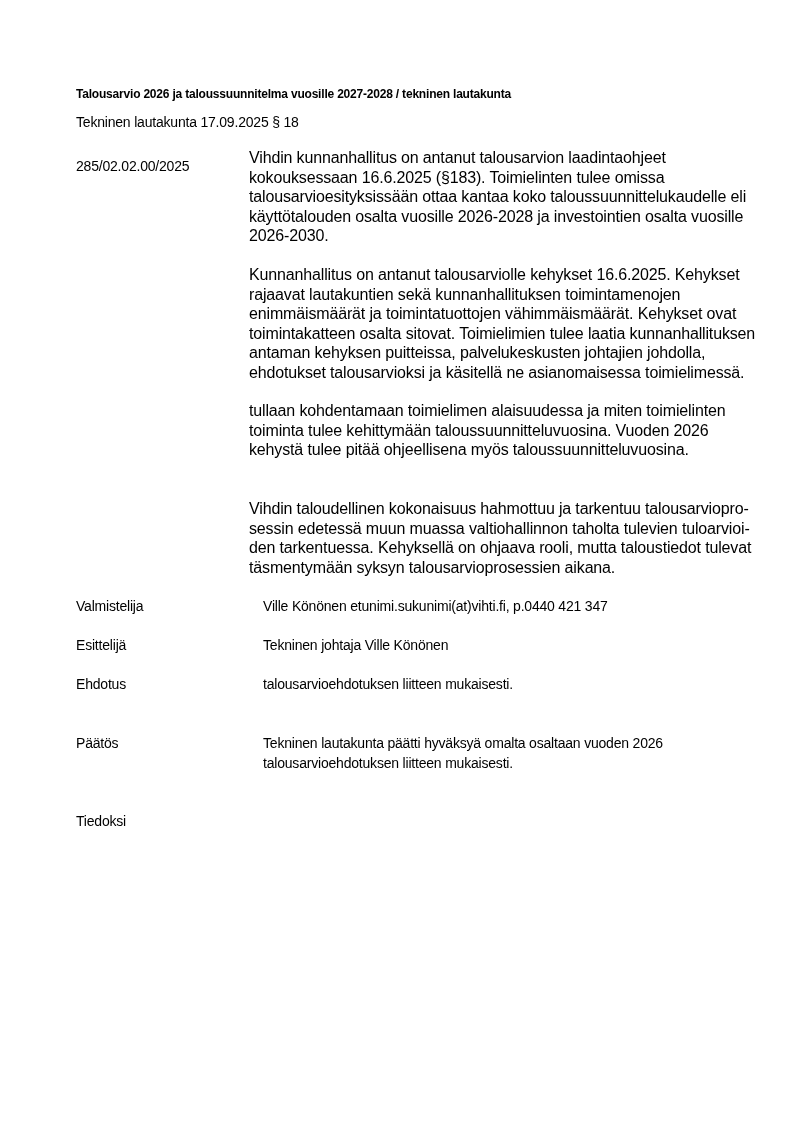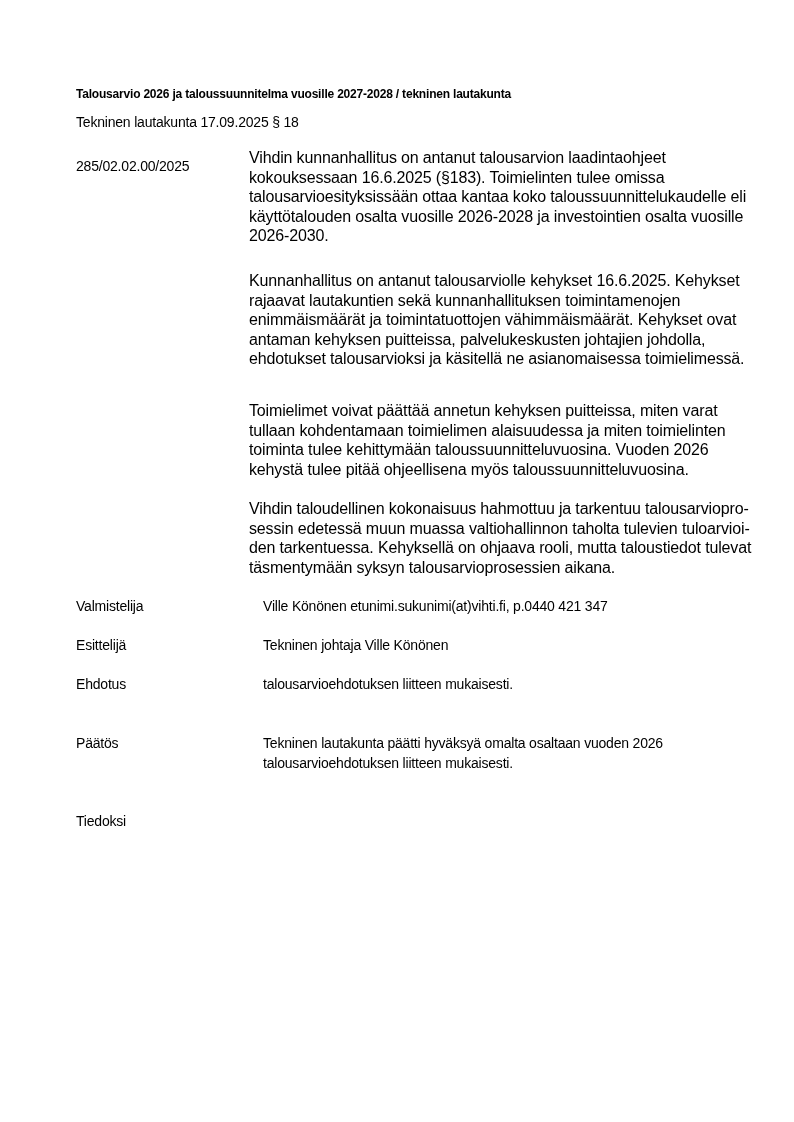--- a/index.html
+++ b/index.html
@@ -27,30 +27,30 @@
   </div>
 
   <div class="para" style="top:148px">
     <div>Vihdin kunnanhallitus on antanut talousarvion laadintaohjeet</div>
     <div>kokouksessaan 16.6.2025 (§183). Toimielinten tulee omissa</div>
     <div>talousarvioesityksissään ottaa  kantaa koko taloussuunnittelukaudelle eli</div>
     <div>käyttötalouden  osalta vuosille 2026-2028 ja investointien osalta vuosille</div>
     <div>2026-2030.</div>
   </div>
 
-  <div class="para" style="top:271px">
+  <div class="para" style="top:265px">
     <div>Kunnanhallitus on antanut talousarviolle kehykset 16.6.2025. Kehykset</div>
     <div>rajaavat lautakuntien sekä kunnanhallituksen toimintamenojen</div>
     <div>enimmäismäärät ja toimintatuottojen  vähimmäismäärät. Kehykset ovat</div>
+    <div>toimintakatteen osalta sitovat. Toimielimien tulee laatia kunnanhallituksen</div>
     <div>antaman kehyksen puitteissa, palvelukeskusten johtajien johdolla,</div>
     <div>ehdotukset  talousarvioksi ja käsitellä ne asianomaisessa toimielimessä.</div>
   </div>
 
   <div class="para" style="top:401px">
-    <div>Toimielimet voivat päättää annetun  kehyksen puitteissa, miten varat</div>
     <div>tullaan kohdentamaan toimielimen alaisuudessa ja miten toimielinten</div>
     <div>toiminta tulee kehittymään taloussuunnitteluvuosina. Vuoden 2026</div>
     <div>kehystä tulee pitää ohjeellisena myös taloussuunnitteluvuosina.</div>
   </div>
 
   <div class="para" style="top:499px">
     <div>Vihdin taloudellinen kokonaisuus hahmottuu  ja tarkentuu talousarviopro-</div>
     <div>sessin edetessä muun  muassa valtiohallinnon taholta tulevien tuloarvioi-</div>
     <div>den tarkentuessa. Kehyksellä on ohjaava rooli, mutta taloustiedot tulevat</div>
     <div>täsmentymään  syksyn talousarvioprosessien aikana.</div>

